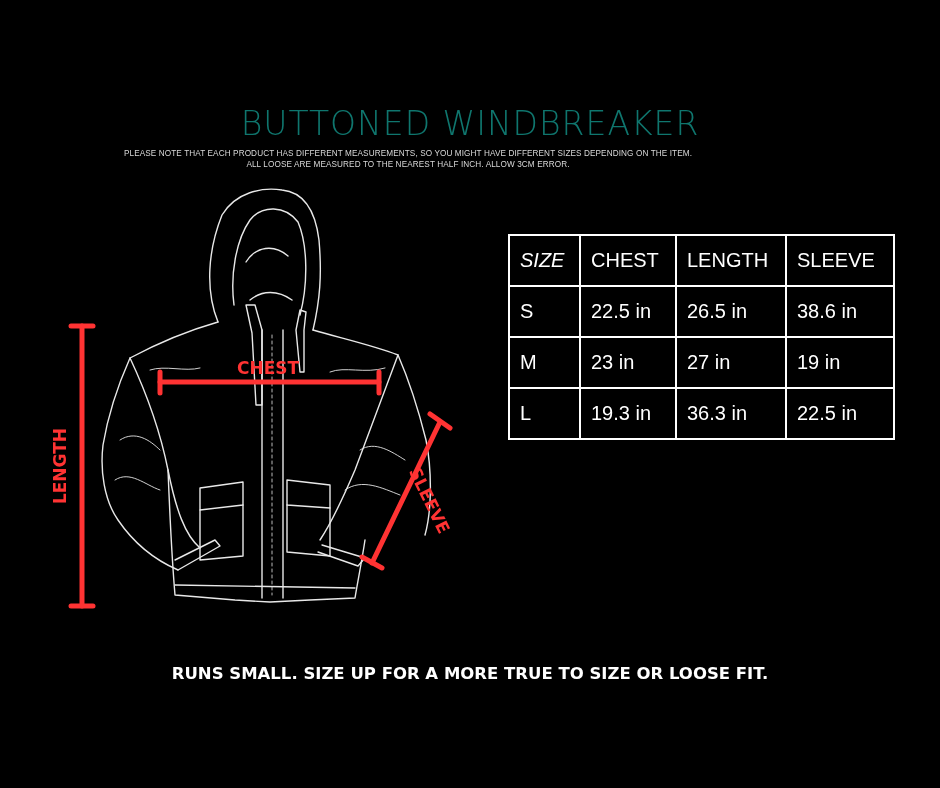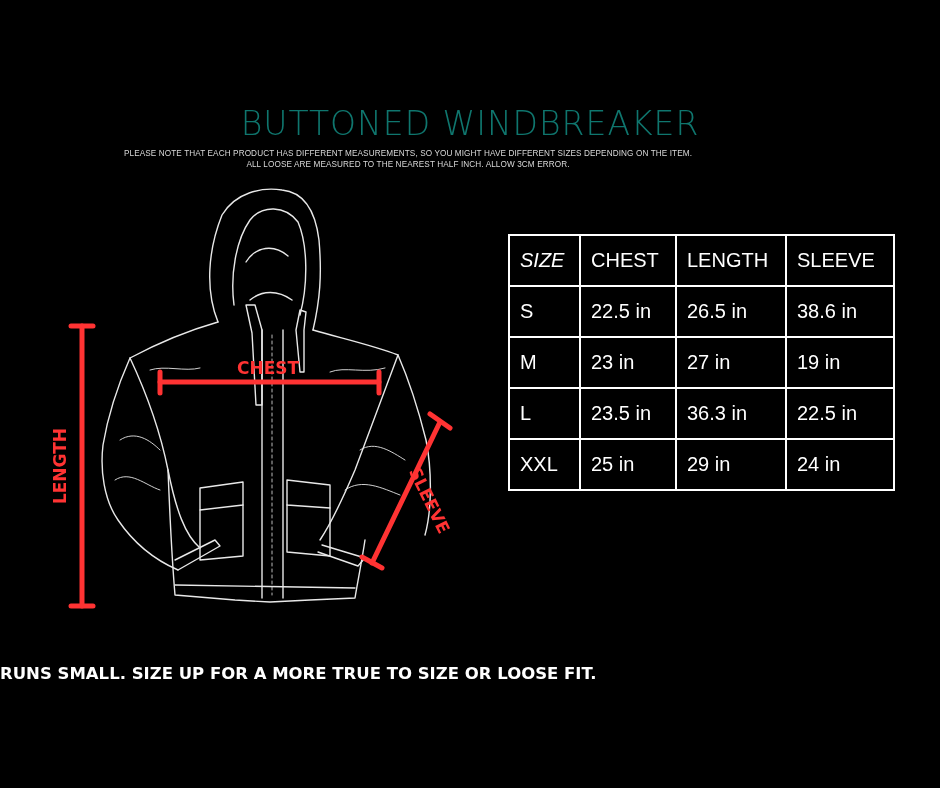--- a/index.html
+++ b/index.html
@@ -1,21 +1,21 @@
 <!DOCTYPE html>
 <html><head>
 <meta charset="utf-8">
 <style>
   html, body { margin:0; padding:0; background:#000; }
   body { width:940px; height:788px; position:relative; overflow:hidden; font-family:"Liberation Sans", sans-serif; color:#fff; }
   .title { position:absolute; left:0; width:940px; top:104px; text-align:center; font-family:"DejaVu Sans", sans-serif; font-weight:300; font-size:33px; letter-spacing:1px; color:#0f766e; line-height:40px; }
   .note { position:absolute; left:0; width:816px; text-align:center; font-family:"Liberation Sans", sans-serif; font-size:8.2px; color:#d8d8d8; line-height:10px; letter-spacing:0.1px; }
   .note1 { top:149px; }
   .note2 { top:160px; }
-  .footer { position:absolute; left:0; width:940px; top:663px; text-align:left; font-family:"DejaVu Sans", sans-serif; font-weight:bold; font-size:16.5px; color:#fff; line-height:22px; }
+  .footer { position:absolute; left:0; width:940px; top:663px; text-align:center; font-family:"DejaVu Sans", sans-serif; font-weight:bold; font-size:16.5px; color:#fff; line-height:22px; }
   .illus { position:absolute; left:0; top:0; width:940px; height:788px; }
   table.size { position:absolute; left:508px; top:234px; border-collapse:collapse; border:2px solid #fff; }
   table.size td { border:2px solid #fff; height:51px; padding:0 0 0 10px; font-family:"Liberation Sans", sans-serif; font-size:20px; color:#fff; vertical-align:middle; box-sizing:border-box; }
   .c0 { width:71px;font-style:italic; } .c1 { width:96px; } .c2 { width:110px; } .c3 { width:108px; }
   .lbl { font-family:"DejaVu Sans", sans-serif; font-weight:bold; fill:#ff3333; }
 </style>
 </head>
 <body>
 
 <div class="title">BUTTONED WINDBREAKER</div>
@@ -99,26 +99,20 @@
     <td>38.6 in</td>
   </tr>
   <tr>
     <td>M</td>
     <td>23 in</td>
     <td>27 in</td>
     <td>19 in</td>
   </tr>
   <tr>
     <td>L</td>
-    <td>23.5 in</td>
+    <td>19.3 in</td>
     <td>36.3 in</td>
     <td>22.5 in</td>
-  </tr>
-  <tr>
-    <td>XXL</td>
-    <td>25 in</td>
-    <td>29 in</td>
-    <td>24 in</td>
   </tr>
 </tbody>
   </table>
 
 <div class="footer">RUNS SMALL. SIZE UP FOR A MORE TRUE TO SIZE OR LOOSE FIT.</div>
 
 </body></html>

